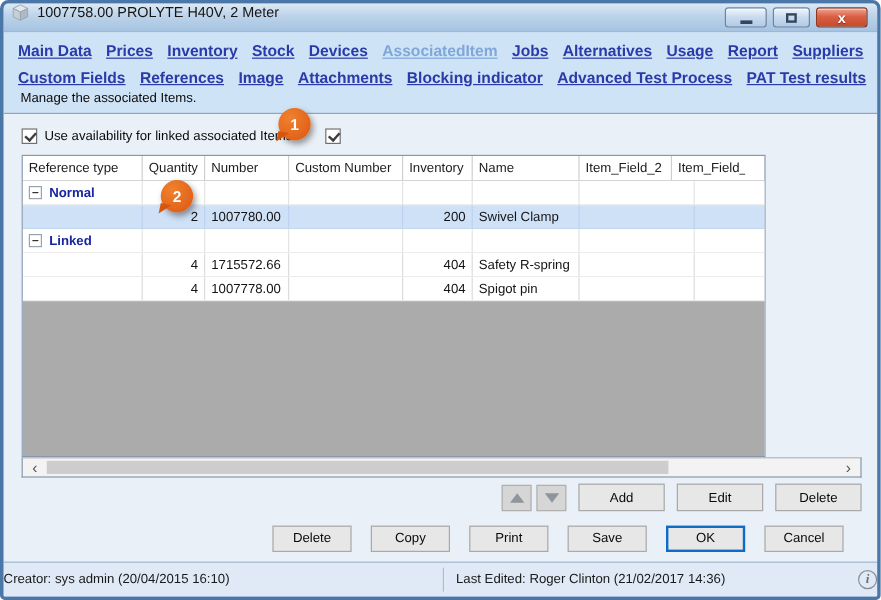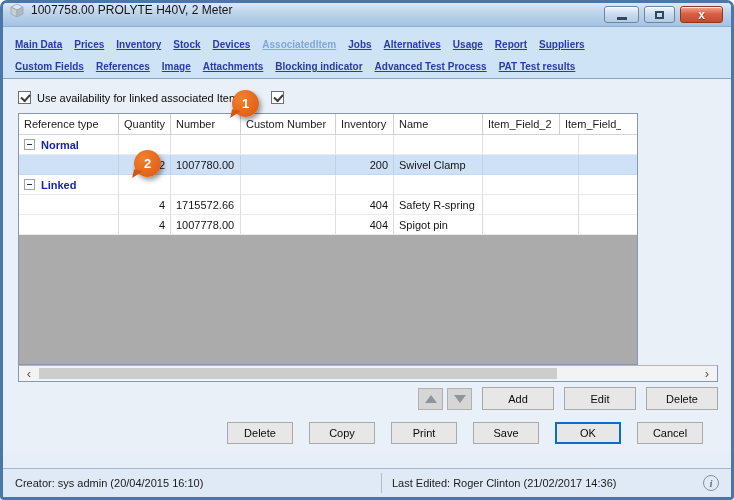--- a/index.html
+++ b/index.html
@@ -35,21 +35,21 @@
     background:linear-gradient(#f0a793,#d96045 45%,#c74b2a);
   }
   .glyph-min{ width:10px; height:3px; background:#33475c; margin-top:7px; }
   .glyph-max{ width:9px; height:8px; border:2px solid #33475c; background:transparent; }
   .glyph-close{ color:#fff; font-size:12px; font-weight:bold; line-height:1;
     text-shadow:0 1px 1px rgba(90,20,5,.7); }
 
   
   .band{ background:#cfe3f7; border-bottom:1px solid #8ea6bd; padding:5px 12px 2px; }
   .tabrow{ height:22px; line-height:22px; white-space:nowrap; }
-  .tab{ font-size:10px; font-weight:bold; color:#2a3aa8;
+  .tab{ font-size:13px; font-weight:bold; color:#2a3aa8;
         text-decoration:underline; margin-right:12px; cursor:pointer; }
   .tab.active{ color:#7fa7d9; }
   .desc{ height:16px; font-size:11px; color:#0a0a0a; padding-left:2px; }
 
   
   .content{ position:relative; height:372px; background:#e9f0f8; }
 
   .checks{ position:absolute; top:12px; left:15px; display:flex; gap:27px; }
   .check{ display:flex; align-items:center; gap:6px; font-size:11px; color:#0a0a0a; }
   .box{ position:relative; width:13px; height:13px; background:#fff; border:1px solid #707070; }
@@ -114,21 +114,21 @@
   .gridbtns .btn{ width:72px; margin-left:10px; }
 
   .dlgbtns{ position:absolute; top:343px; right:28px; display:flex; gap:16px; }
   .dlgbtns .btn{ width:66px; height:22px; }
   .btn.ok{ border:2px solid #0f6cc6; }
 
   
   .footer{
     position:absolute; left:0; bottom:0; width:728px; height:29px;
     background:#e0eaf6; border-top:1px solid #a3b8cd;
-    display:flex; align-items:center; font-size:11px; color:#1a1a1a; padding:0 12px;
+    display:flex; align-items:center; font-size:11px; color:#1a1a1a; padding:0 0;
   }
   .footer .creator{ width:366px; }
   .vdiv{ width:1px; height:20px; background:#aebdcc; margin-right:10px; }
   .info-icon{
     margin-left:auto; width:16px; height:16px; border:1px solid #8a8f96; border-radius:50%;
     color:#6d7278; font-family:"Liberation Serif",serif; font-style:italic; font-weight:bold;
     font-size:11px; display:flex; align-items:center; justify-content:center; cursor:pointer;
   }
 
   
@@ -173,20 +173,21 @@
       </div>
     </div>
 
     <div class="band">
       <div class="tabrow">
         <span class="tab">Main Data</span><span class="tab">Prices</span><span class="tab">Inventory</span><span class="tab">Stock</span><span class="tab">Devices</span><span class="tab active">AssociatedItem</span><span class="tab">Jobs</span><span class="tab">Alternatives</span><span class="tab">Usage</span><span class="tab">Report</span><span class="tab">Suppliers</span>
       </div>
       <div class="tabrow">
         <span class="tab">Custom Fields</span><span class="tab">References</span><span class="tab">Image</span><span class="tab">Attachments</span><span class="tab">Blocking indicator</span><span class="tab">Advanced Test Process</span><span class="tab">PAT Test results</span>
       </div>
+      <div class="desc">Manage the associated Items.</div>
     </div>
 
     <div class="content">
 
       <div class="checks">
         <div class="check">
           <span class="box"></span>
           <span>Use availability for linked associated Items</span>
         </div>
         <div class="check">

